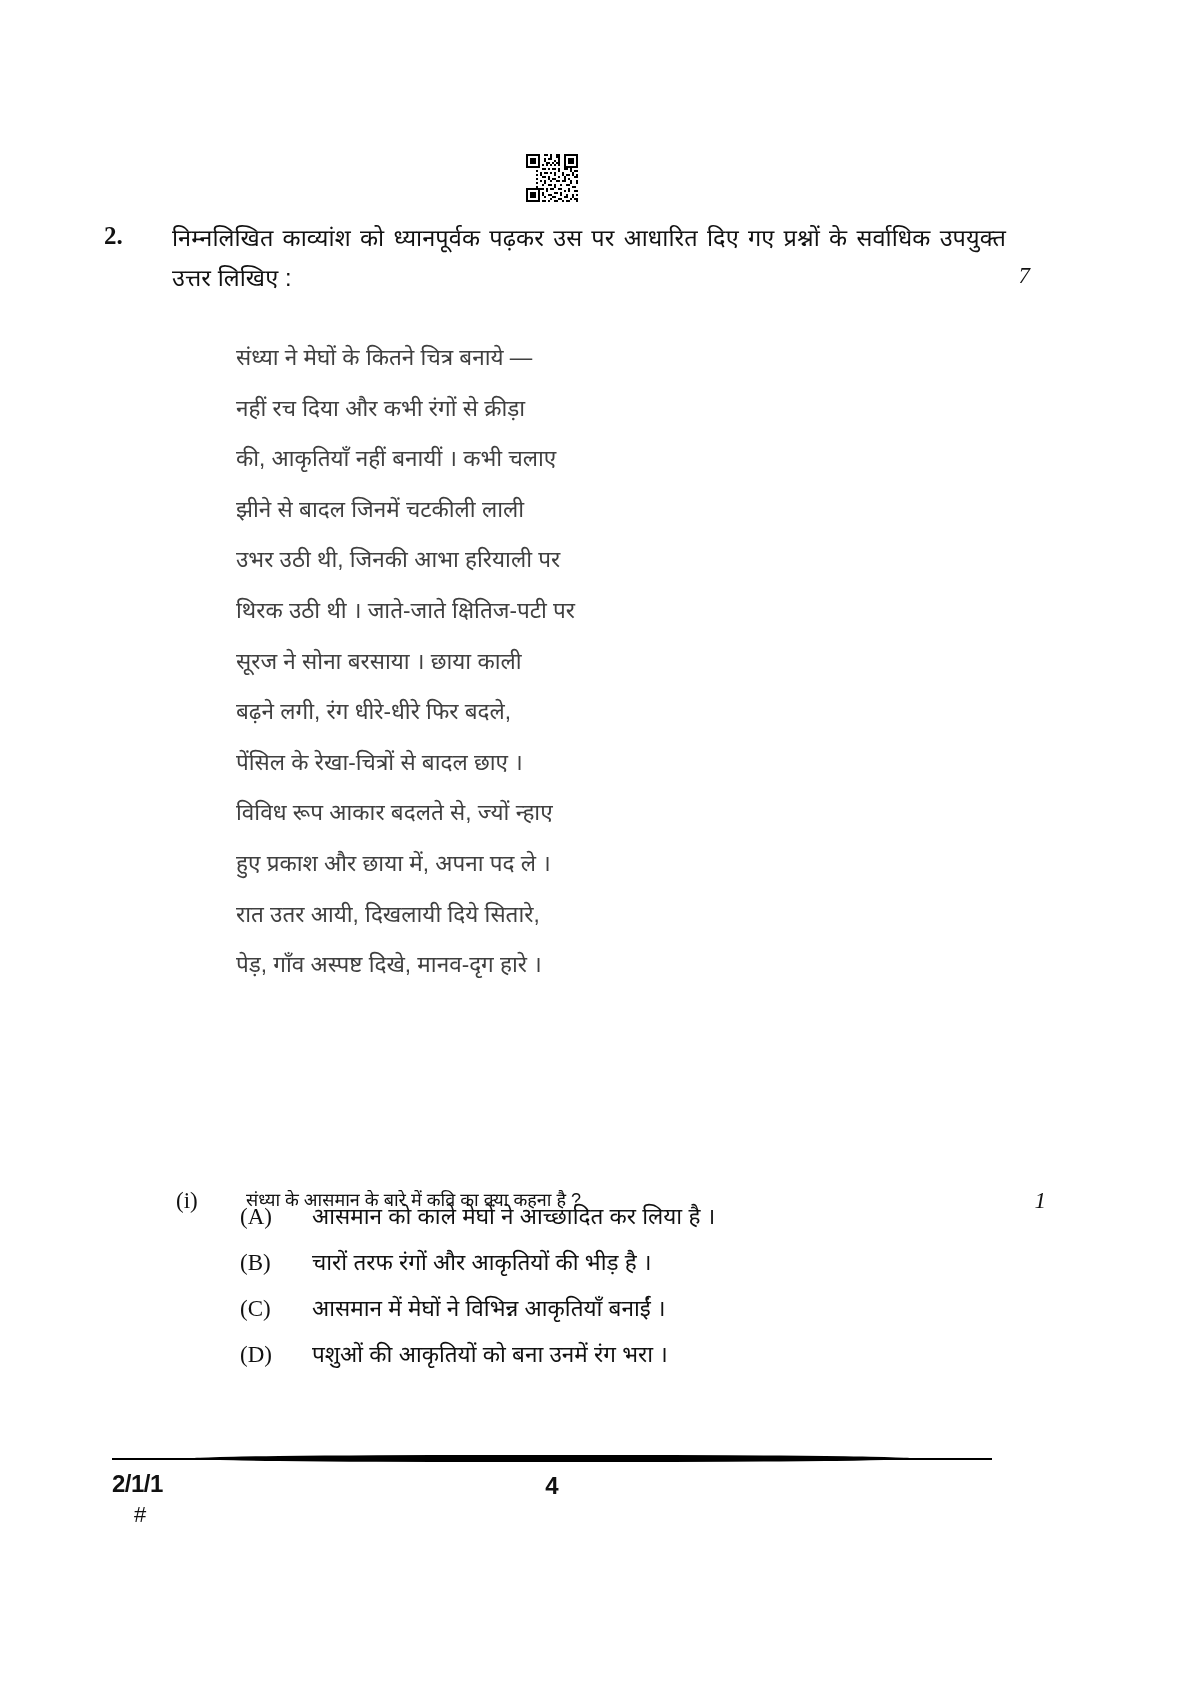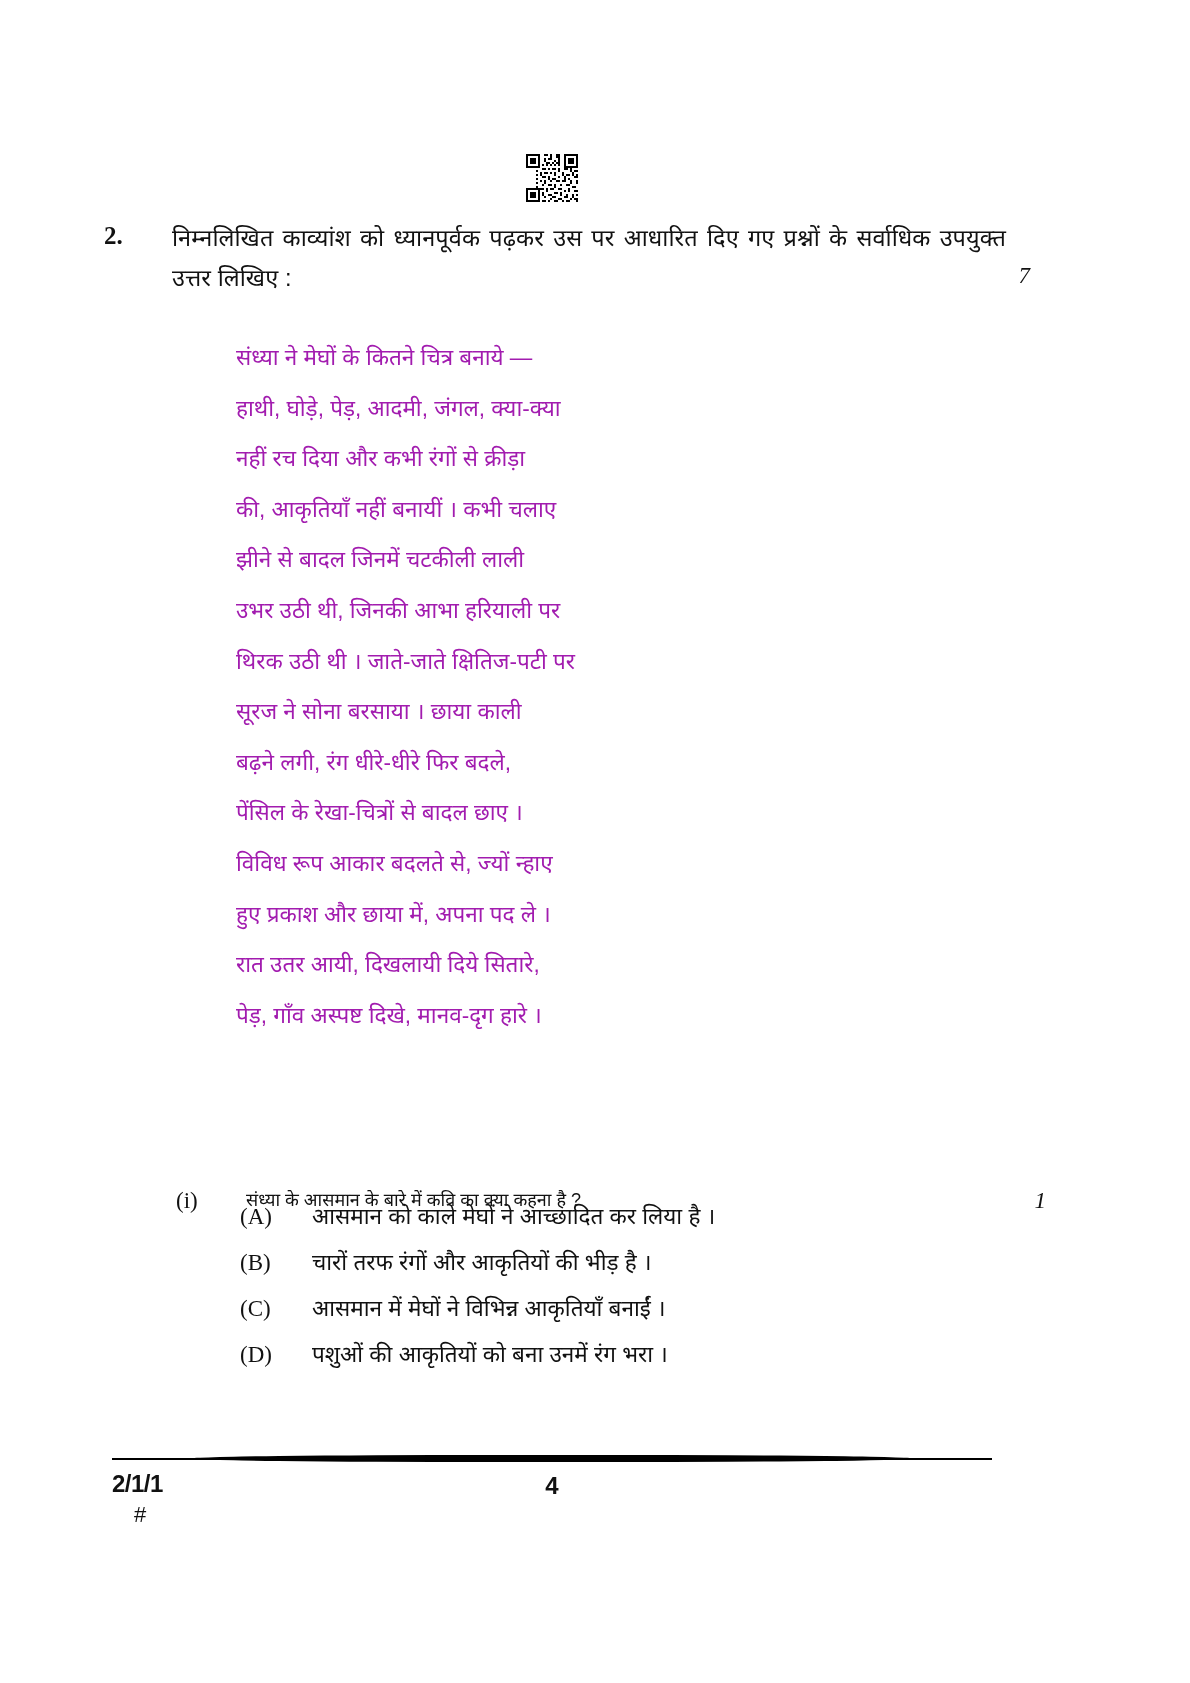--- a/index.html
+++ b/index.html
@@ -68,21 +68,21 @@
 
   
   .poem {
     position: absolute;
     left: 236px;
     top: 333px;
     width: 700px;
     font-family: "Liberation Sans", "DejaVu Sans", sans-serif;
     font-size: 22.5px;
     line-height: 50.6px;
-    color: #a21caf;
+    color: #404040;
     white-space: nowrap;
   }
   .poem .line { display: block; }
 
   
   .subq {
     position: absolute;
     left: 176px;
     top: 1188px;
     width: 870px;
@@ -299,21 +299,20 @@
   </div>
 
   <div class="q-stem">
     <span class="q-num">2.</span>
     <div class="q-stem-text">निम्नलिखित काव्यांश को ध्यानपूर्वक पढ़कर उस पर आधारित दिए गए प्रश्नों के सर्वाधिक उपयुक्त उत्तर लिखिए :</div>
     <span class="marks marks-stem">7</span>
   </div>
 
   <div class="poem">
     <span class="line">संध्या ने मेघों के कितने चित्र बनाये —</span>
-    <span class="line">हाथी, घोड़े, पेड़, आदमी, जंगल, क्या-क्या</span>
     <span class="line">नहीं रच दिया और कभी रंगों से क्रीड़ा</span>
     <span class="line">की, आकृतियाँ नहीं बनायीं । कभी चलाए</span>
     <span class="line">झीने से बादल जिनमें चटकीली लाली</span>
     <span class="line">उभर उठी थी, जिनकी आभा हरियाली पर</span>
     <span class="line">थिरक उठी थी । जाते-जाते क्षितिज-पटी पर</span>
     <span class="line">सूरज ने सोना बरसाया । छाया काली</span>
     <span class="line">बढ़ने लगी, रंग धीरे-धीरे फिर बदले,</span>
     <span class="line">पेंसिल के रेखा-चित्रों से बादल छाए ।</span>
     <span class="line">विविध रूप आकार बदलते से, ज्यों न्हाए</span>
     <span class="line">हुए प्रकाश और छाया में, अपना पद ले ।</span>

